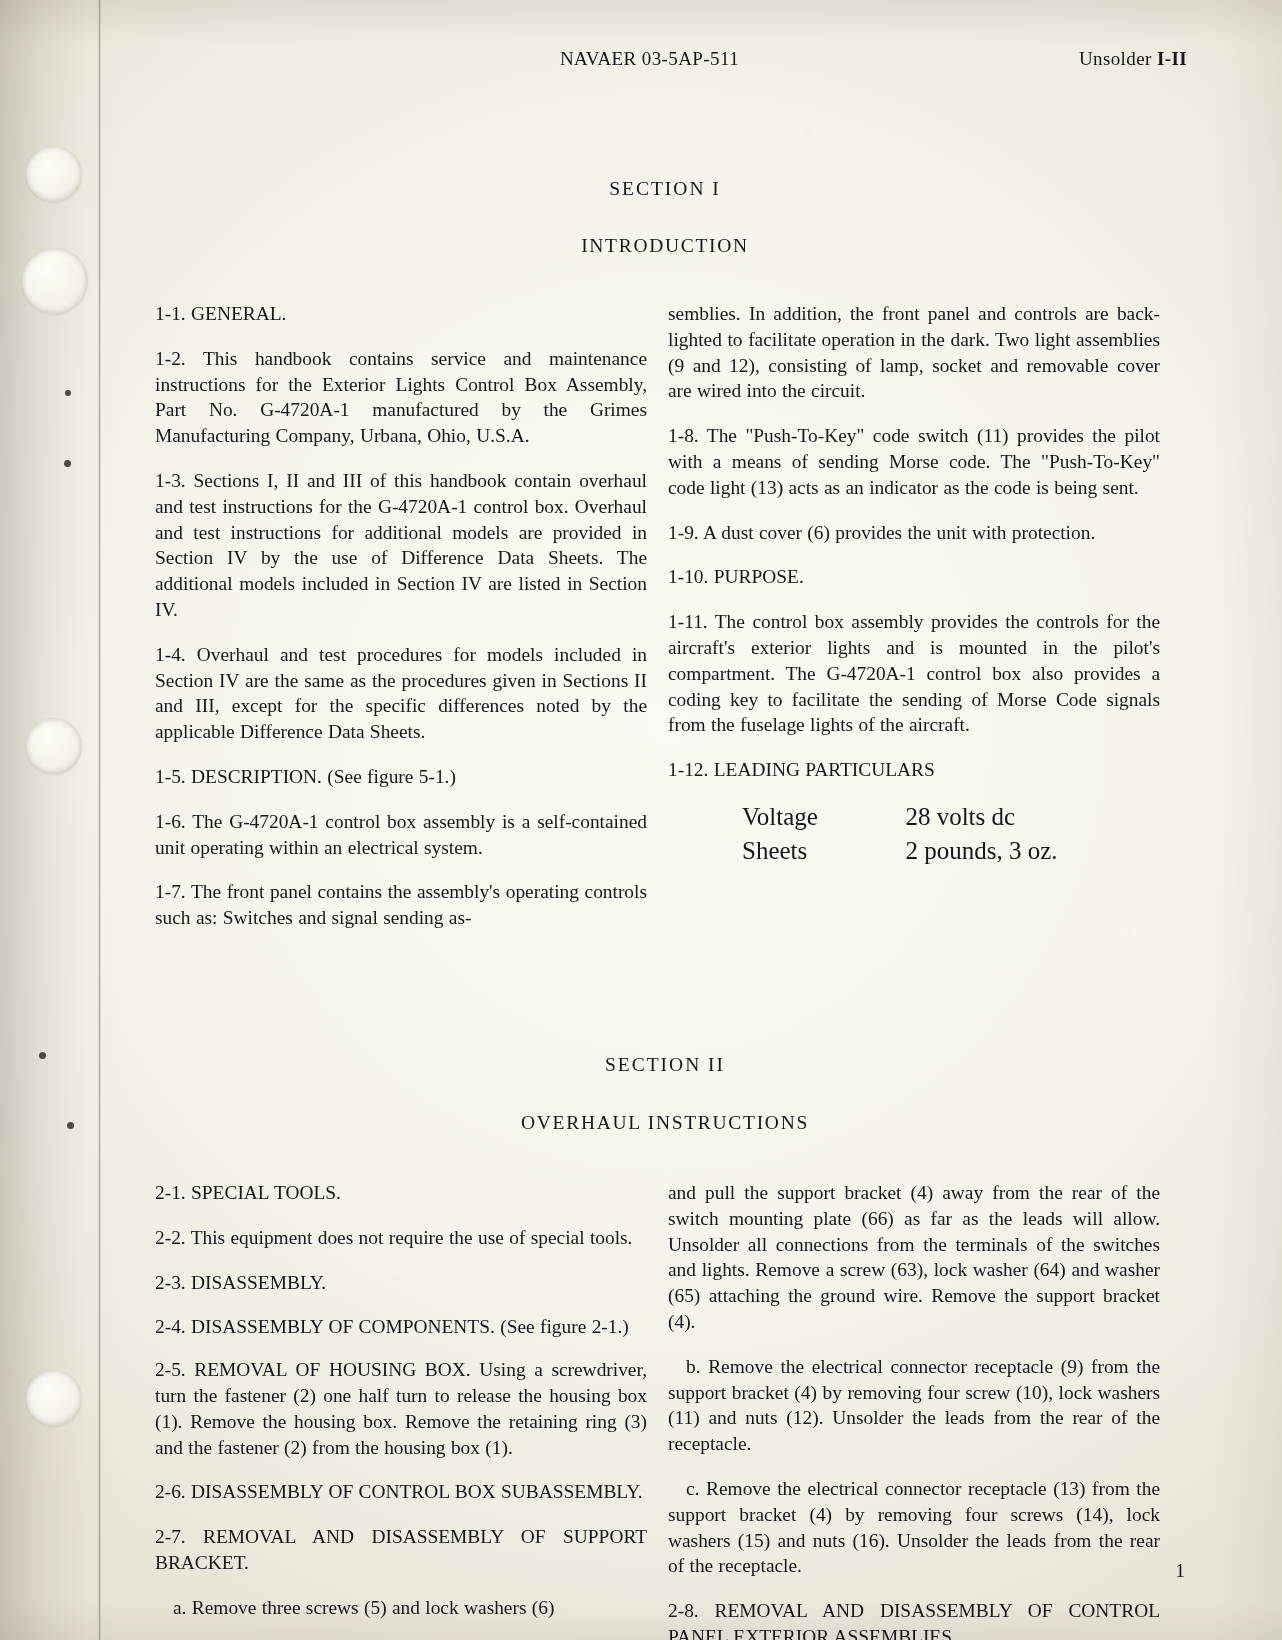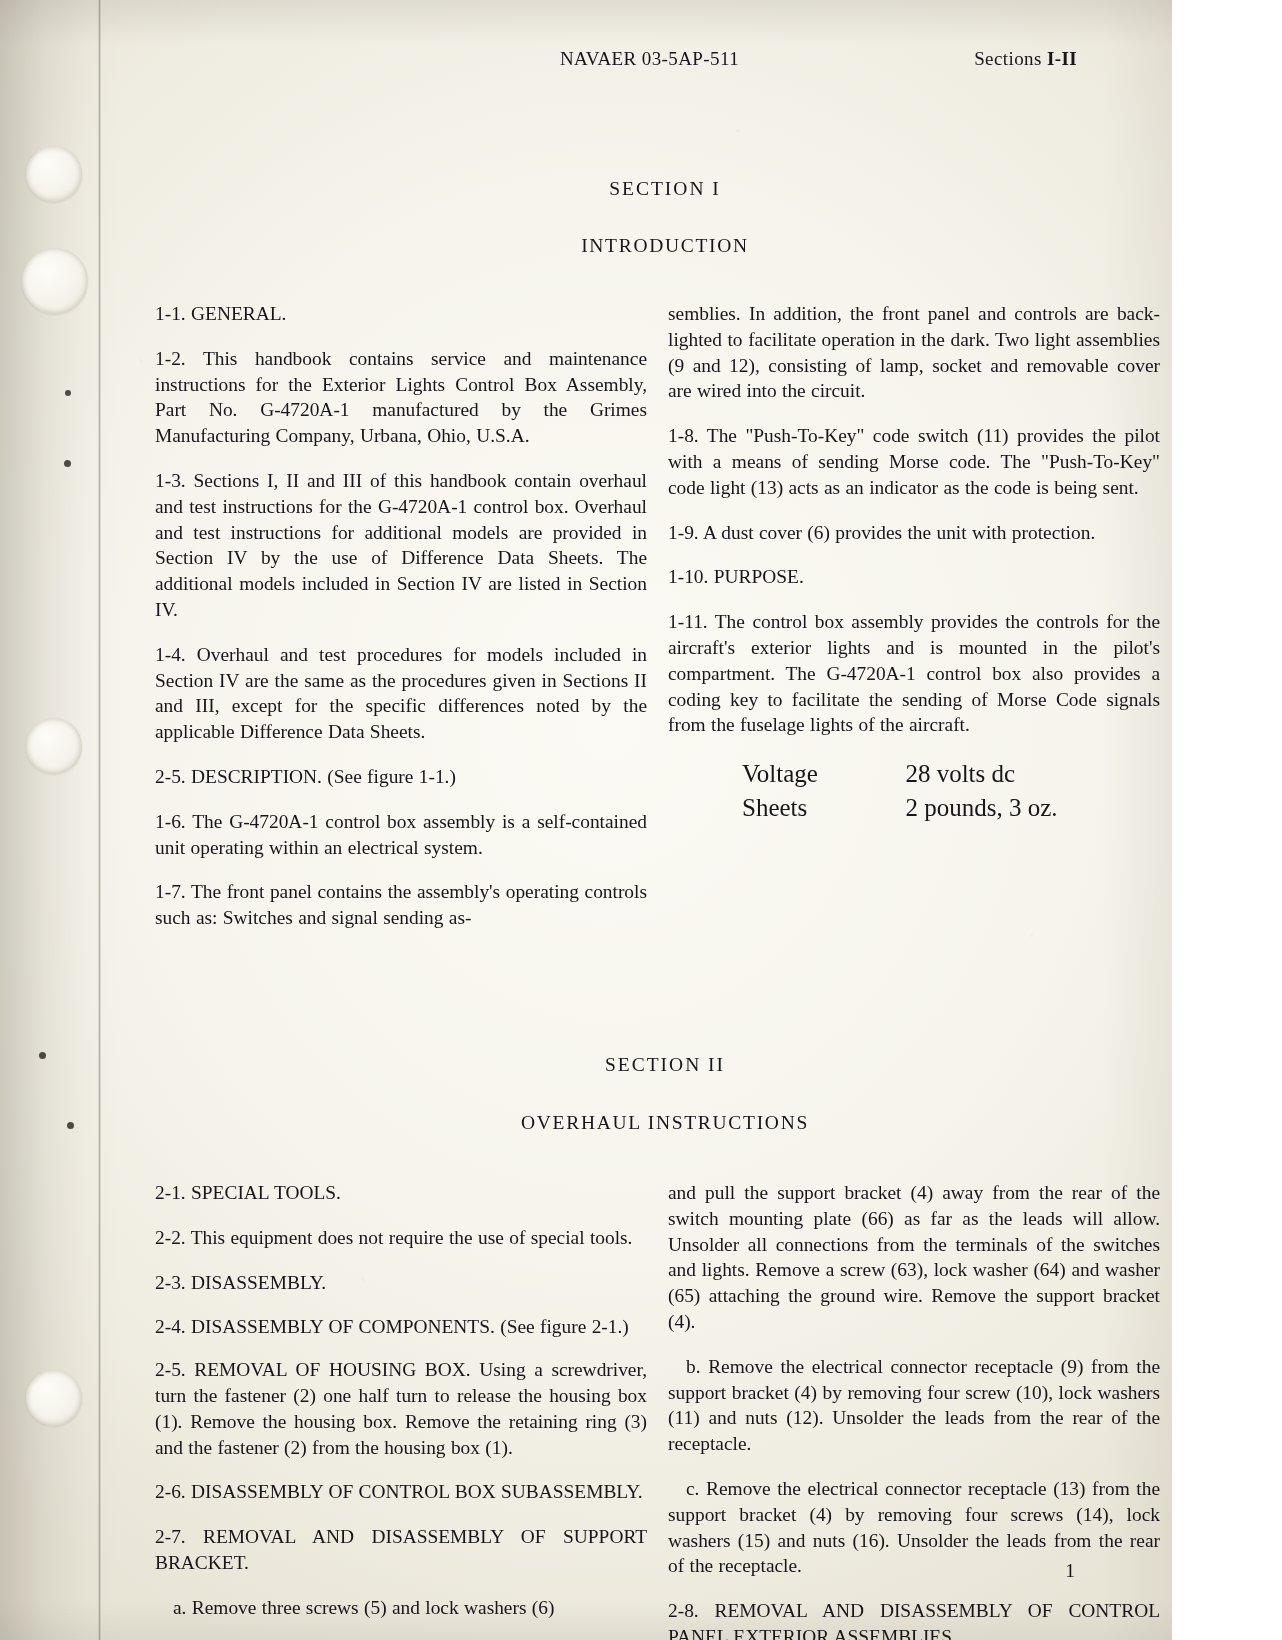--- a/index.html
+++ b/index.html
@@ -3,21 +3,21 @@
 <meta charset="utf-8">
 <title>NAVAER 03-5AP-511</title>
 <style>
   html, body {
     margin: 0;
     padding: 0;
     background: #ffffff;
   }
   #page {
     position: relative;
-    width: 1172px;
+    width: 1282px;
     height: 1640px;
     overflow: hidden;
     background: #f2f0e8;
     font-family: "Liberation Serif", "DejaVu Serif", serif;
     color: #18161a;
   }
   
   .paper-base {
     position: absolute;
     inset: 0;
@@ -180,44 +180,45 @@
   <div class="hole hole-3"></div>
   <div class="hole hole-4"></div>
 
   <div class="speck speck-a"></div>
   <div class="speck speck-b"></div>
   <div class="speck speck-c"></div>
   <div class="speck speck-d"></div>
 
   <div class="running-head">
     <span class="run-left">NAVAER 03-5AP-511</span>
-    <span class="run-right"><span class="rr-label">Sections </span><span>I-II</span></span>
+    <span class="run-right"><span class="rr-label">Unsolder </span><span>I-II</span></span>
   </div>
 
   <div class="content">
 
     <div class="section-head sec-title-1">SECTION I</div>
     <div class="section-head sec-sub-1">INTRODUCTION</div>
 
     <div class="columns">
       <div class="col">
         <p class="para">1-1.  GENERAL.</p>
         <p class="para">1-2.  This handbook contains service and maintenance instructions for the Exterior Lights Control Box Assembly, Part No. G-4720A-1 manufactured by the Grimes Manufacturing Company, Urbana, Ohio, U.S.A.</p>
         <p class="para">1-3.  Sections I, II and III of this handbook contain overhaul and test instructions for the G-4720A-1 control box.  Overhaul and test instructions for additional models are provided in Section IV by the use of Difference Data Sheets.  The additional models included in Section IV are listed in Section IV.</p>
         <p class="para">1-4.  Overhaul and test procedures for models included in Section IV are the same as the procedures given in Sections II and III, except for the specific differences noted by the applicable Difference Data Sheets.</p>
-        <p class="para">2-5.  DESCRIPTION.  (See figure 1-1.)</p>
+        <p class="para">1-5.  DESCRIPTION.  (See figure 5-1.)</p>
         <p class="para">1-6.  The G-4720A-1 control box assembly is a self-contained unit operating within an electrical system.</p>
         <p class="para">1-7.  The front panel contains the assembly's operating controls such as: Switches and signal sending as-</p>
       </div>
       <div class="col">
         <p class="para">semblies.  In addition, the front panel and controls are back-lighted to facilitate operation in the dark.  Two light assemblies (9 and 12), consisting of lamp, socket and removable cover are wired into the circuit.</p>
         <p class="para">1-8.  The "Push-To-Key" code switch (11) provides the pilot with a means of sending Morse code.  The "Push-To-Key" code light (13) acts as an indicator as the code is being sent.</p>
         <p class="para">1-9.  A dust cover (6) provides the unit with protection.</p>
         <p class="para">1-10.  PURPOSE.</p>
         <p class="para">1-11.  The control box assembly provides the controls for the aircraft's exterior lights and is mounted in the pilot's compartment.  The G-4720A-1 control box also provides a coding key to facilitate the sending of Morse Code signals from the fuselage lights of the aircraft.</p>
+        <p class="para tight">1-12.  LEADING PARTICULARS</p>
 
         <table class="particulars">
           <tbody>
             <tr>
               <td class="key">Voltage</td>
               <td class="val">28 volts dc</td>
             </tr>
             <tr>
               <td class="key">Sheets</td>
               <td class="val">2 pounds, 3 oz.</td>

